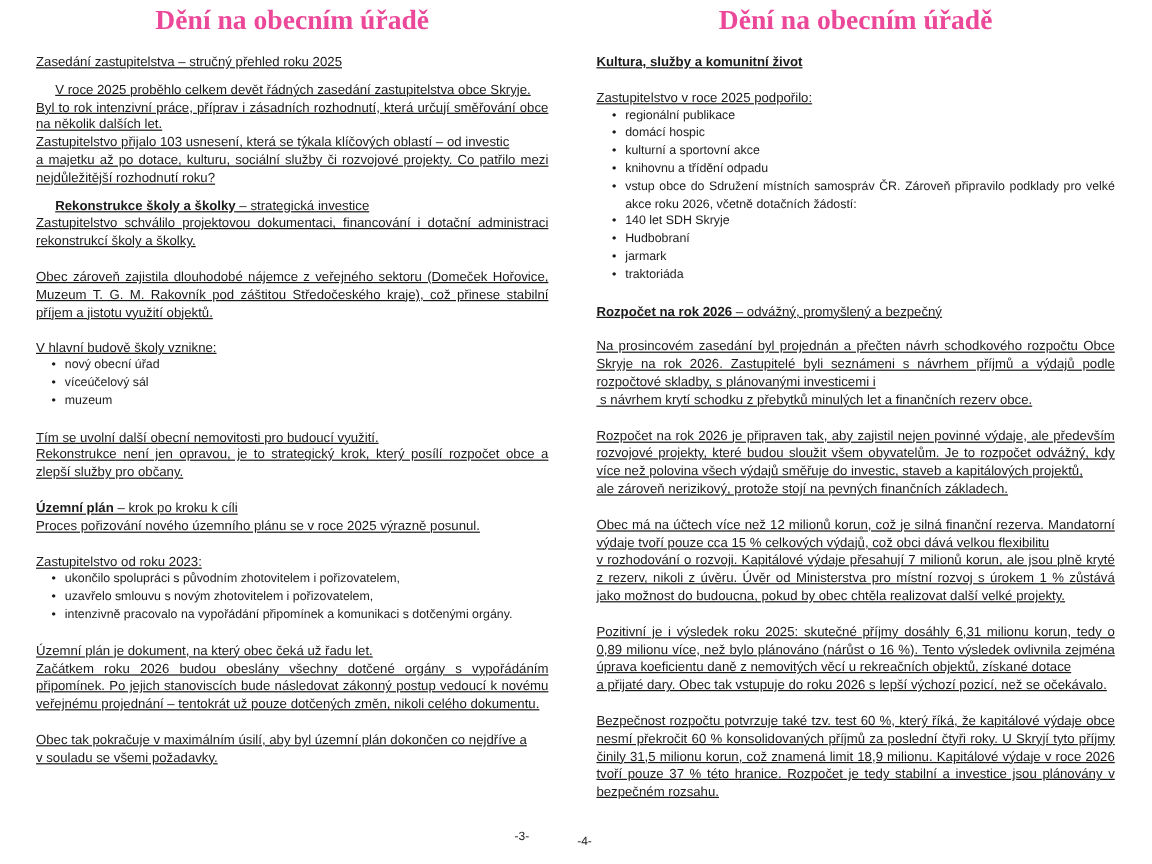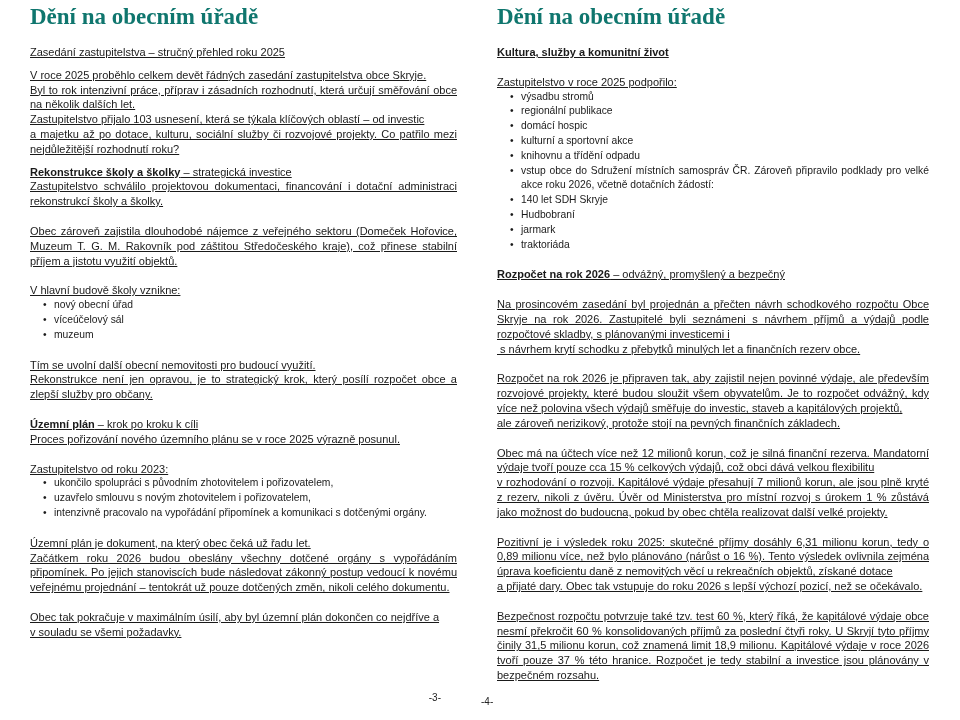--- a/index.html
+++ b/index.html
@@ -26,31 +26,31 @@
     top: 0;
     height: 720px;
   }
   .page-left  { left: 30px;  width: 427px; }
   .page-right { left: 497px; width: 432px; }
   .title {
     font-family: "Liberation Serif", serif;
     font-weight: 700;
     font-size: 23px;
     line-height: 28px;
-    text-align: left;
+    text-align: center;
     margin: 3px 0 14px 0;
-    color: #0f766e;
+    color: #ec4899;
   }
   .content p {
     margin: 0;
     font-size: 11px;
     line-height: 14.8px;
     text-decoration: underline;
   }
-  .content p.g1 { margin-top: 8px; }
+  .content p.g1 { margin-top: 8px; margin-left: 16px; }
   .content p.g2 { margin-top: 15px; }
   .content .justify { text-align: justify; }
   .content b { font-weight: 700; }
   .content ul {
     margin: 0;
     padding: 0 0 0 24px;
     list-style: none;
   }
   .content li {
     position: relative;
@@ -111,21 +111,20 @@
       </div>
     <span class="pnum">-3-</span>
   </section>
 
   <section class="page page-right">
     <h1 class="title">Dění na obecním úřadě</h1>
     <div class="content">
         <p><b>Kultura, služby a komunitní život</b></p>
         <p class="g2">Zastupitelstvo v roce 2025 podpořilo:</p>
         <ul>
-          <li>výsadbu stromů</li>
           <li>regionální publikace</li>
           <li>domácí hospic</li>
           <li>kulturní a sportovní akce</li>
           <li>knihovnu a třídění odpadu</li>
           <li>vstup obce do Sdružení místních samospráv ČR. Zároveň připravilo podklady pro velké akce roku 2026, včetně dotačních žádostí:</li>
           <li>140 let SDH Skryje</li>
           <li>Hudbobraní</li>
           <li>jarmark</li>
           <li>traktoriáda</li>
         </ul>

